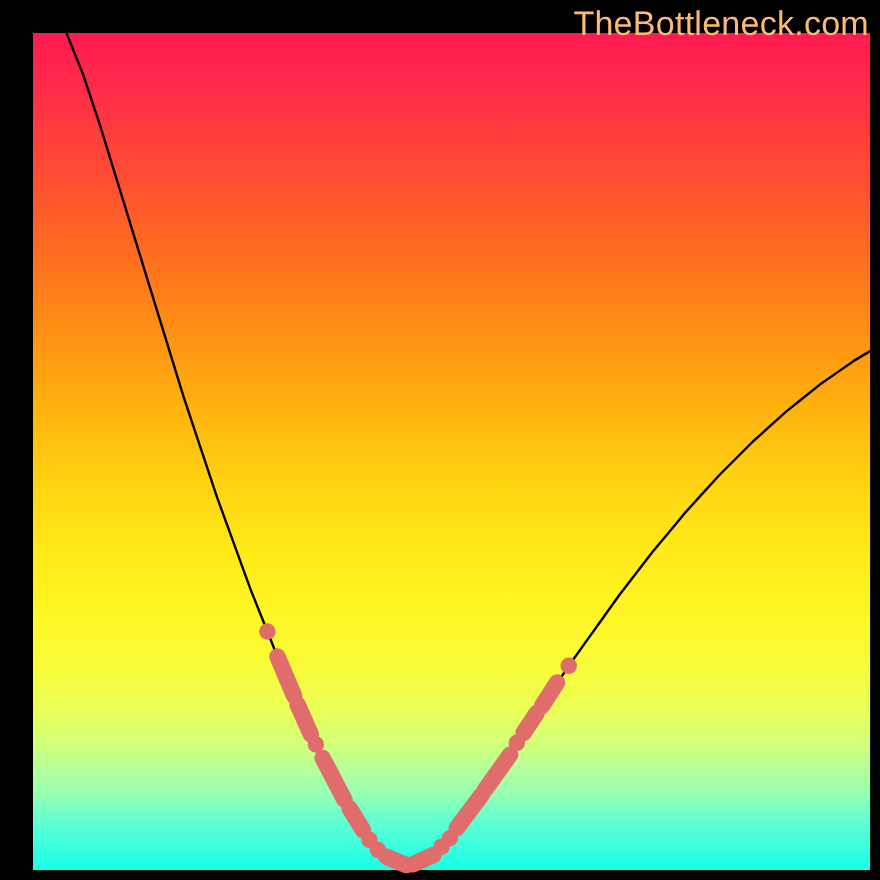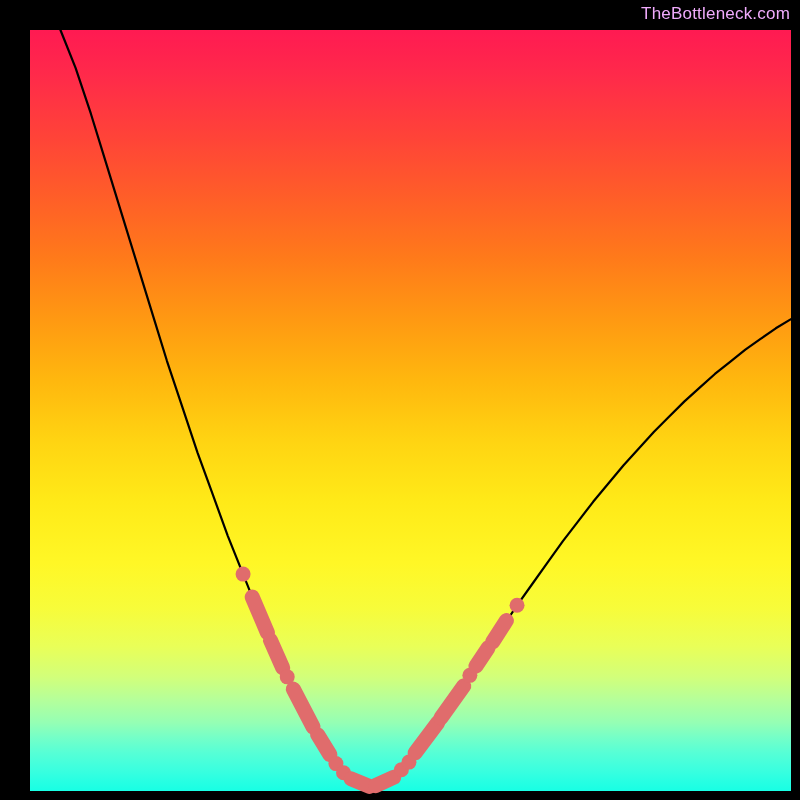--- a/index.html
+++ b/index.html
@@ -39,22 +39,22 @@
       #3effde 97%,
       #2affe2 98.5%,
       #18ffe4 100%
     );
   }
 
   .watermark {
     position: absolute;
     top: 4px;
     right: 10px;
-    color: #f0abfc;
-    font-size: 17px;
+    color: #fdba74;
+    font-size: 31px;
     font-weight: 400;
     letter-spacing: 0.2px;
     z-index: 10;
   }
 
   svg.curve {
     position: absolute;
     inset: 0;
     width: 100%;
     height: 100%;

